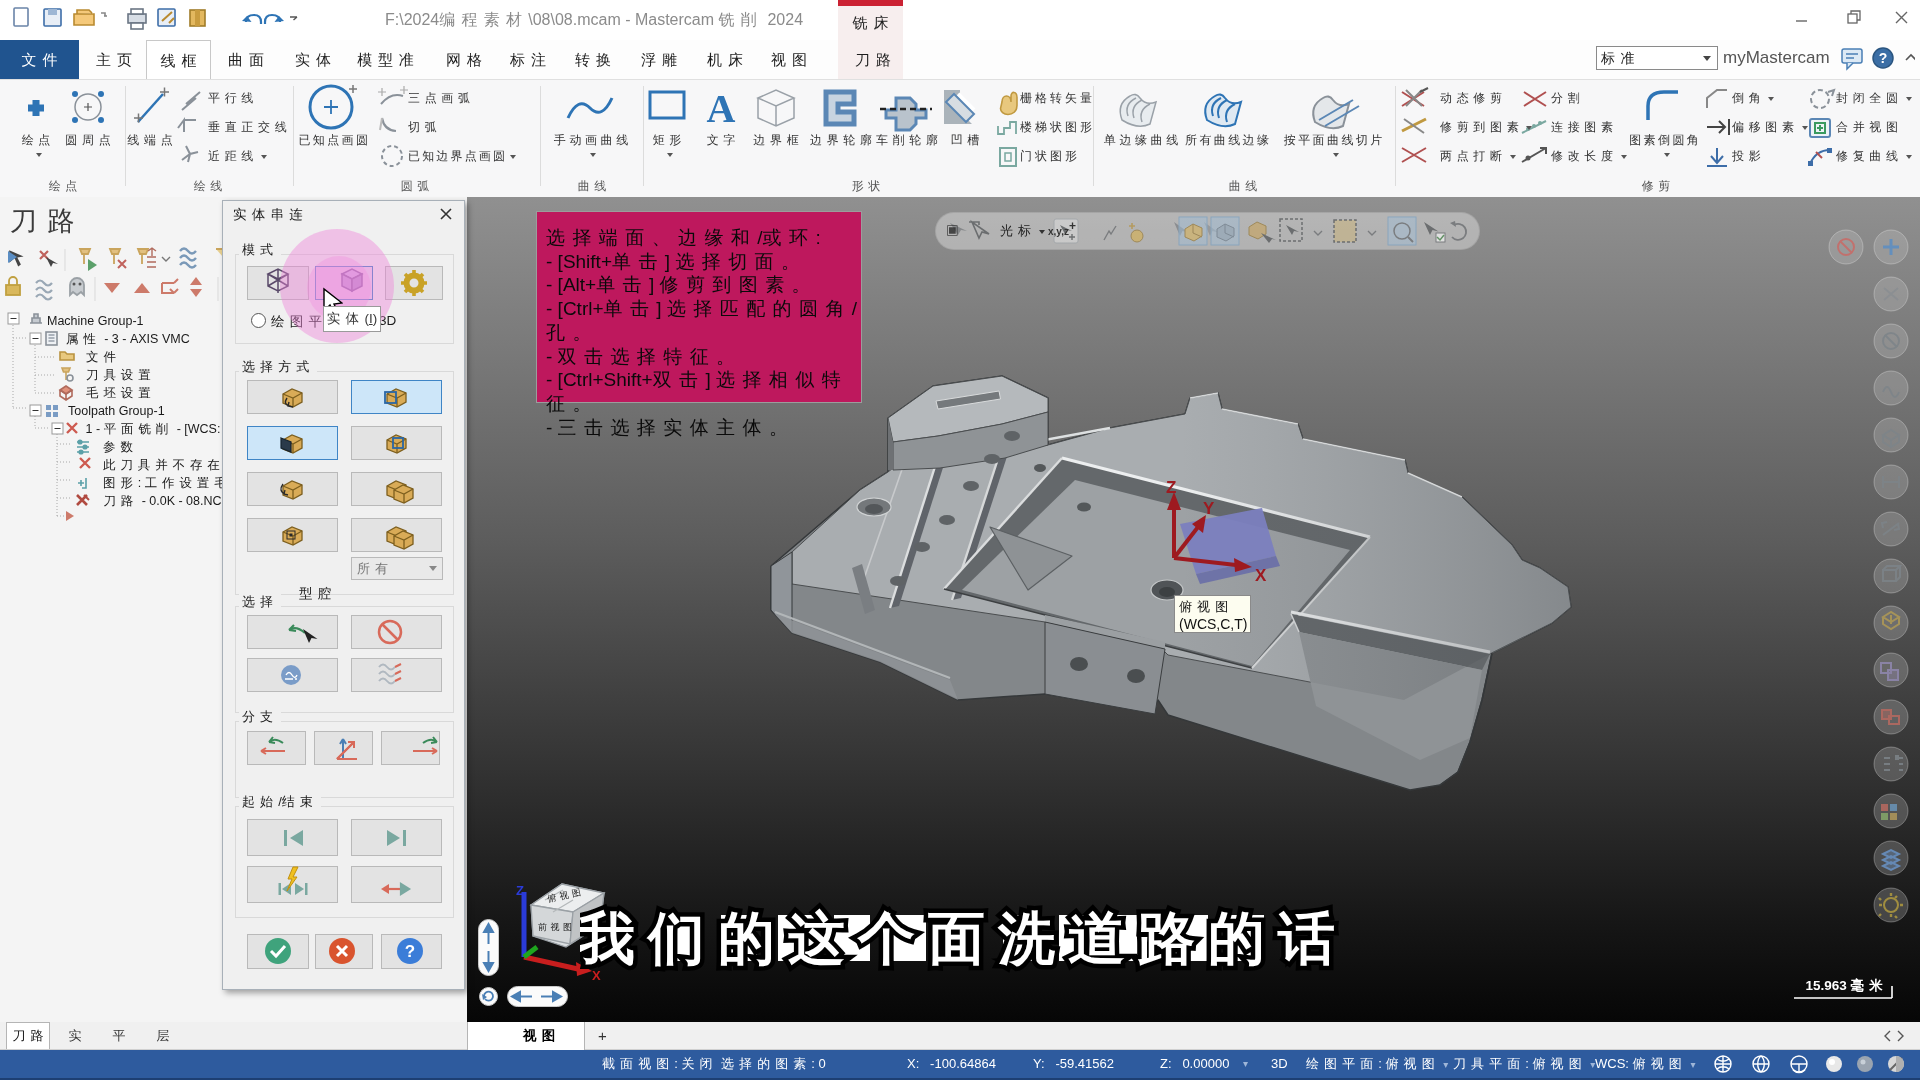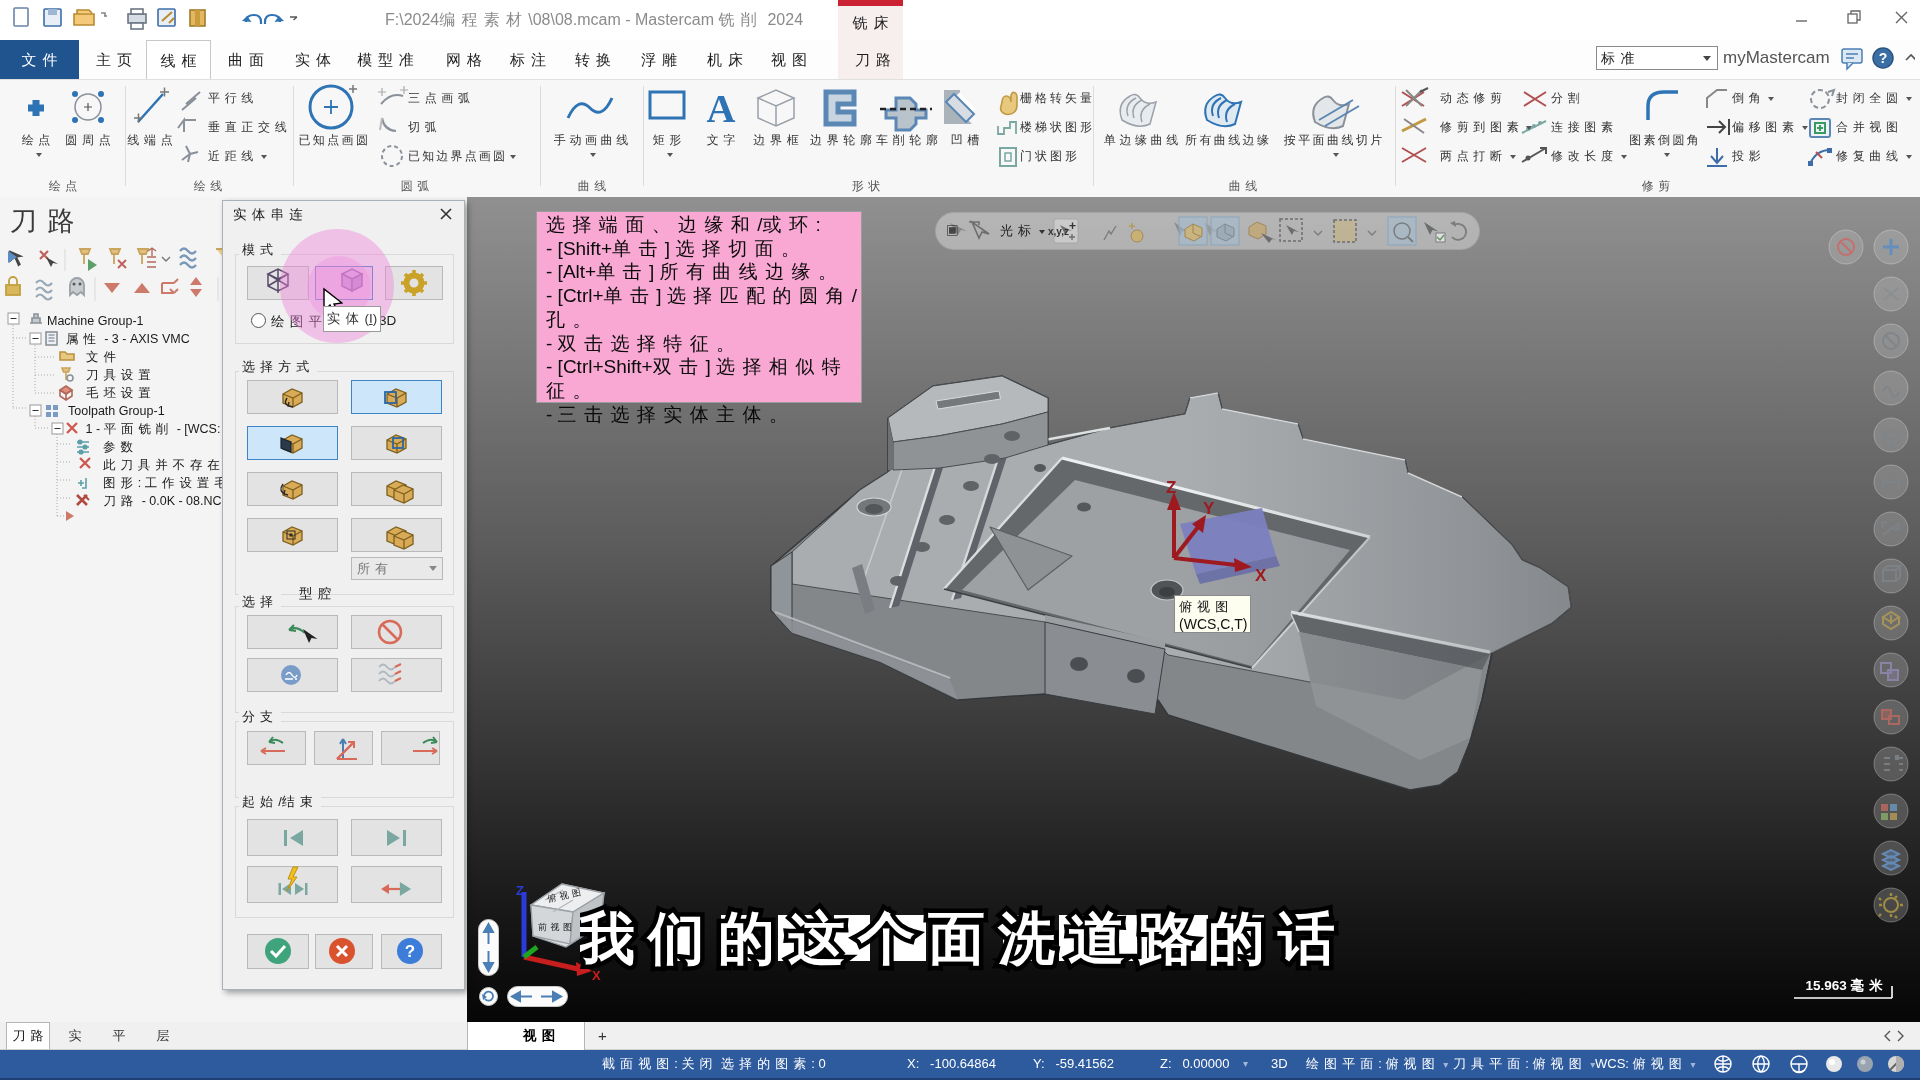--- a/index.html
+++ b/index.html
@@ -543,24 +543,24 @@
       <rect x="310" y="25" width="36" height="46" fill="#fff"></rect>
       <rect x="366" y="25" width="36" height="46" fill="#fff"></rect>
       <rect x="423" y="25" width="36" height="46" fill="#fff"></rect>
       <rect x="479" y="25" width="36" height="46" fill="#fff"></rect>
       <rect x="535" y="25" width="36" height="46" fill="#fff"></rect>
       <rect x="592" y="25" width="36" height="46" fill="#fff"></rect>
       <rect x="648" y="25" width="36" height="46" fill="#fff"></rect>
  <text x="383" y="68" text-anchor="middle" font-size="57" font-weight="bold" font-family="Liberation Sans" letter-spacing="13" fill="#ffffff" stroke="#000" stroke-width="9" paint-order="stroke">我们的这个面洗道路的话</text>
 </svg>
 
-<div class="abs" style="left:536px;top:211px;width:326px;height:192px;background:#f9a8d4;border:1px solid #9c9c9c;box-sizing:border-box;font-size:19px;color:#0a0a0a;line-height:23.7px;padding:1px 0 0 9px;">
+<div class="abs" style="left:536px;top:211px;width:326px;height:192px;background:#be185d;border:1px solid #9c9c9c;box-sizing:border-box;font-size:19px;color:#0a0a0a;line-height:23.7px;padding:14px 0 0 9px;">
  <div><span class="cj">选择端面、边缘和</span>/<span class="cj">或环</span>:</div>
  <div>- [Shift+<span class="cj">单击</span>] <span class="cj">选择切面。</span></div>
- <div>- [Alt+<span class="cj">单击</span>] <span class="cj">所有曲线边缘。</span></div>
+ <div>- [Alt+<span class="cj">单击</span>] <span class="cj">修剪到图素。</span></div>
  <div>- [Ctrl+<span class="cj">单击</span>] <span class="cj">选择匹配的圆角</span>/<span class="cj">孔。</span></div>
  <div>- <span class="cj">双击选择特征。</span></div>
  <div>- [Ctrl+Shift+<span class="cj">双击</span>] <span class="cj">选择相似特征。</span></div>
  <div>- <span class="cj">三击选择实体主体。</span></div>
 </div>
 
 <div class="abs" id="lpanel"></div>
 <div class="abs" style="left:10px;top:203px;font-size:27px;color:#3a3a3a;"><span class="cj">刀路</span></div>
 <svg class="abs" style="left:0;top:243px" width="230" height="70" viewBox="0 0 230 70">
  <g fill="none" stroke-width="1.8">

